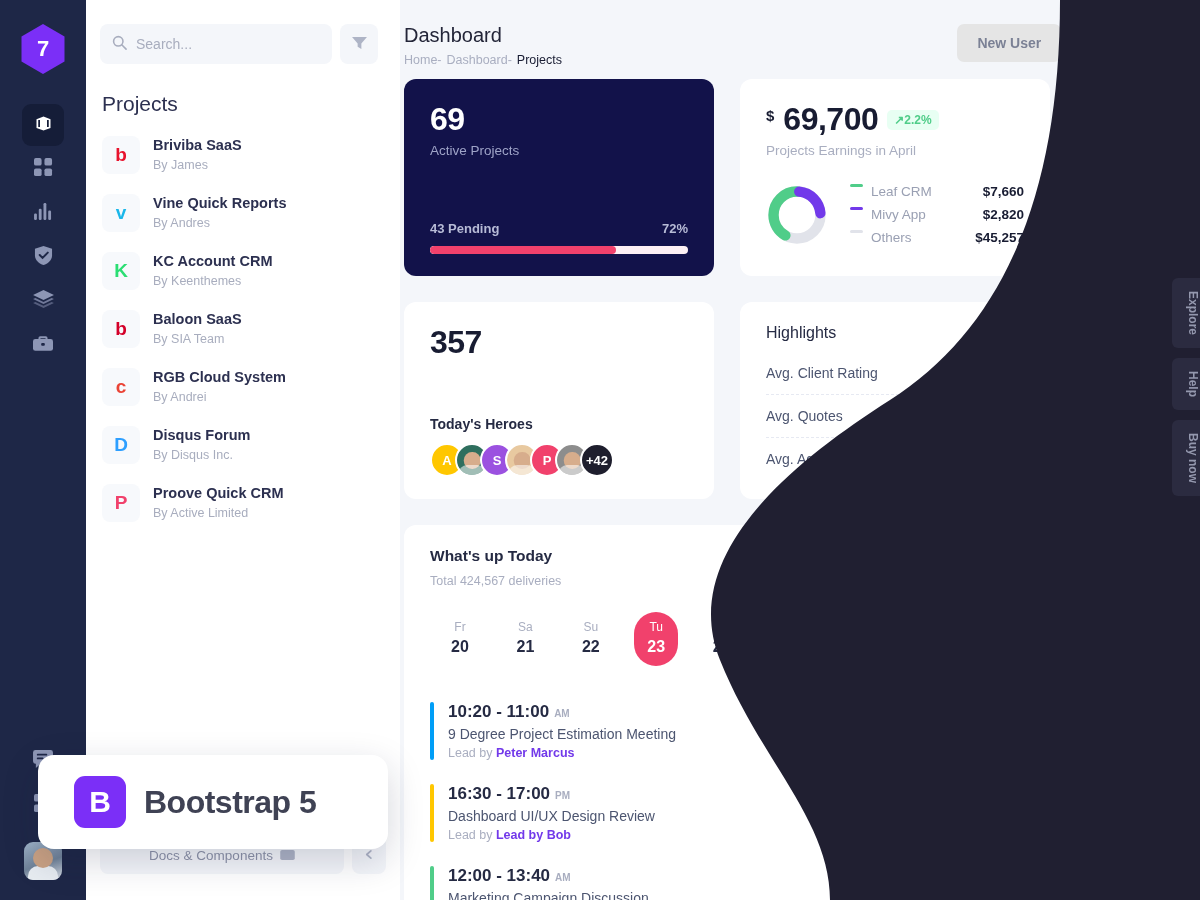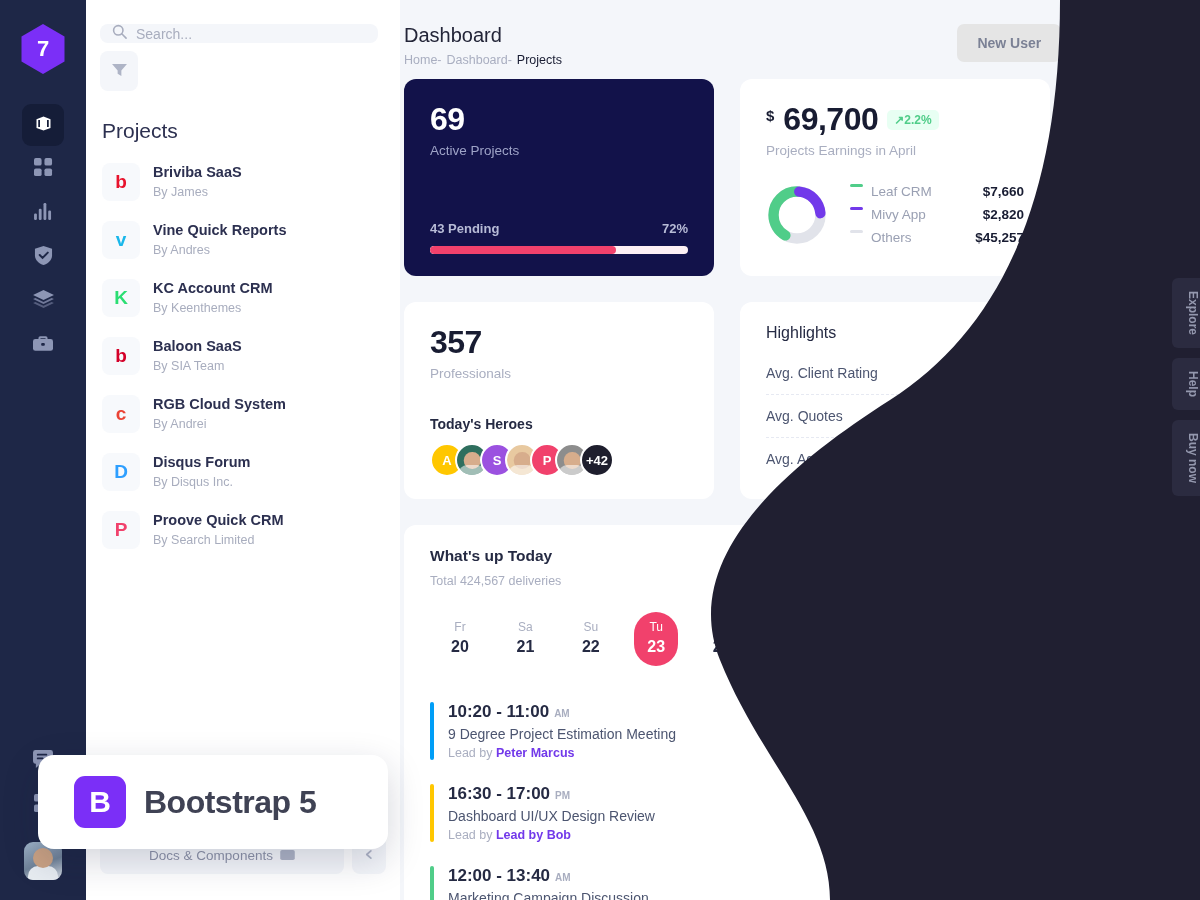--- a/index.html
+++ b/index.html
@@ -45,21 +45,21 @@
   .rail-avatar::before {
     content:""; position:absolute; left:4px; bottom:0; width:30px; height:14px;
     border-radius:10px 10px 0 0; background:#e7ecf1;
   }
 
   
   .panel {
     position: absolute; left: 86px; top: 0; width: 314px; height: 900px;
     background: #ffffff;
   }
-  .panel-search { display: flex; gap: 8px; padding: 24px 22px 0 14px; flex-direction: column; }
+  .panel-search { display: flex; gap: 8px; padding: 24px 22px 0 14px; }
   .search-box {
     flex: 1; height: 40px; background: #f4f6fa; border-radius: 8px;
     display: flex; align-items: center; gap: 9px; padding: 0 12px;
   }
   .search-box input {
     border: 0; background: transparent; outline: none;
     font-family: inherit; font-size: 14px; color: #3f4254; width: 100%;
   }
   .search-box input::placeholder { color: #a8adbe; }
   .filter-btn {
@@ -372,21 +372,21 @@
           <div class="proj-logo" style="color:#2e9fff">D</div>
           <div>
             <div class="proj-name">Disqus Forum</div>
             <div class="proj-by">By Disqus Inc.</div>
           </div>
         </div>
         <div class="proj-item">
           <div class="proj-logo" style="color:#f1416c">P</div>
           <div>
             <div class="proj-name">Proove Quick CRM</div>
-            <div class="proj-by">By Search Limited</div>
+            <div class="proj-by">By Active Limited</div>
           </div>
         </div>
       </div>
 
     <div class="docs-bar">
       <button class="docs-btn">
         <span>Docs &amp; Components</span>
         <span>
           <svg width="15" height="10" viewBox="0 0 16 11" fill="#aeb4c6">
             <rect x="0" y="0" width="16" height="11" rx="2"></rect>
@@ -466,21 +466,20 @@
                 <span class="legend-dash" style="background:#e1e3ea"></span>
                 <span class="legend-label">Others</span>
                 <span class="legend-val">$45,257</span>
               </div>
             </div>
         </div>
       </div>
 
       <div class="card c-half" style="height:197px;padding:22px 26px;display:flex;flex-direction:column;">
         <div class="kpi-num" style="color:#181c32">357</div>
-        <div class="kpi-sub" style="color:#a9aec0">Professionals</div>
         <div style="margin-top:auto">
           <div class="heroes-title">Today's Heroes</div>
           <div class="heroes">
               <div class="hero" style="background: rgb(255, 199, 0);">A</div>
               <div class="hero" style="background: rgb(47, 111, 94);">
                 <span style="position:absolute;left:50%;top:24%;transform:translateX(-50%);width:55%;height:55%;border-radius:50%;background:#d7ad8c"></span>
                 <span style="position:absolute;left:50%;bottom:0;transform:translateX(-50%);width:92%;height:34%;border-radius:9px 9px 0 0;background:rgba(255,255,255,.55)"></span>
               </div>
               <div class="hero" style="background: rgb(155, 81, 224);">S</div>
               <div class="hero" style="background: rgb(232, 201, 160);">

